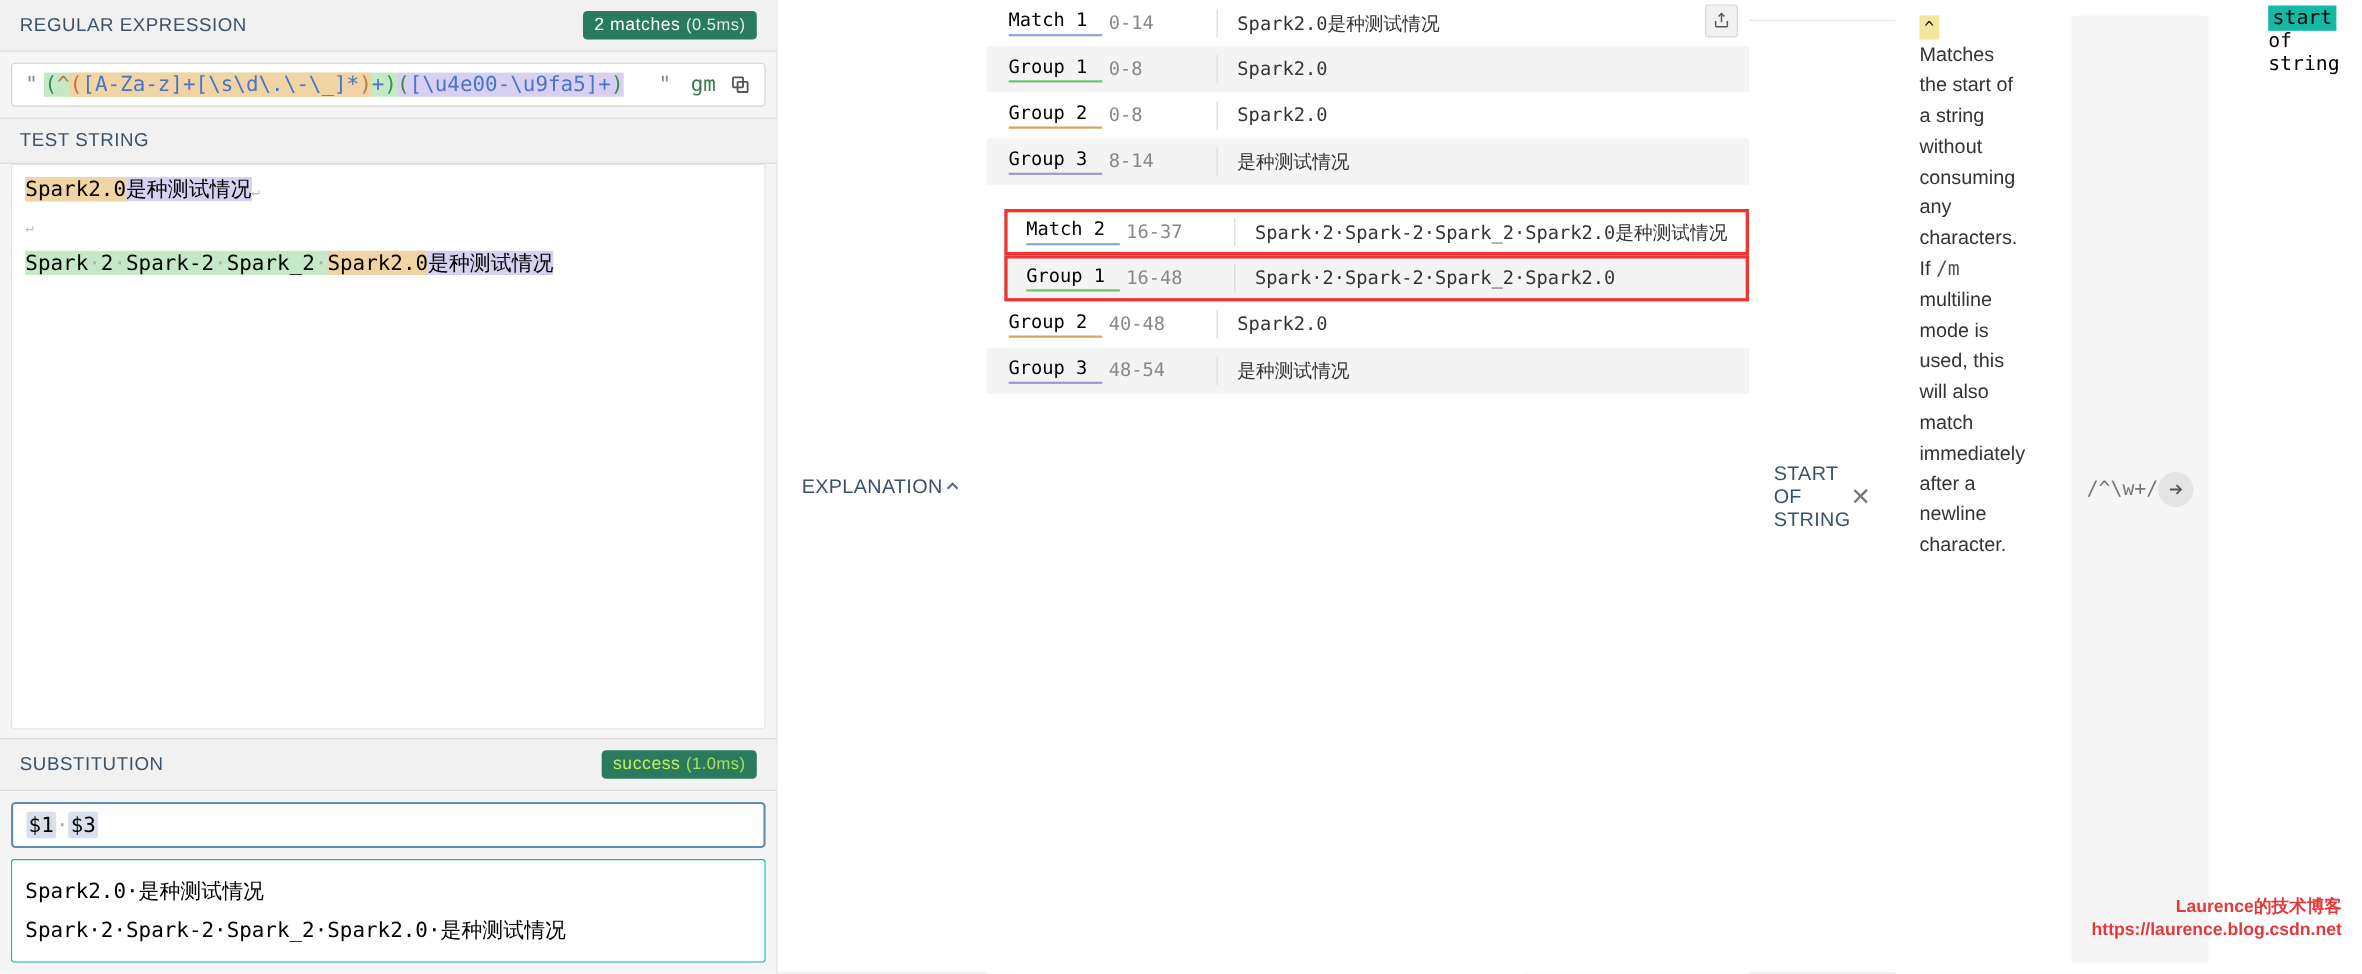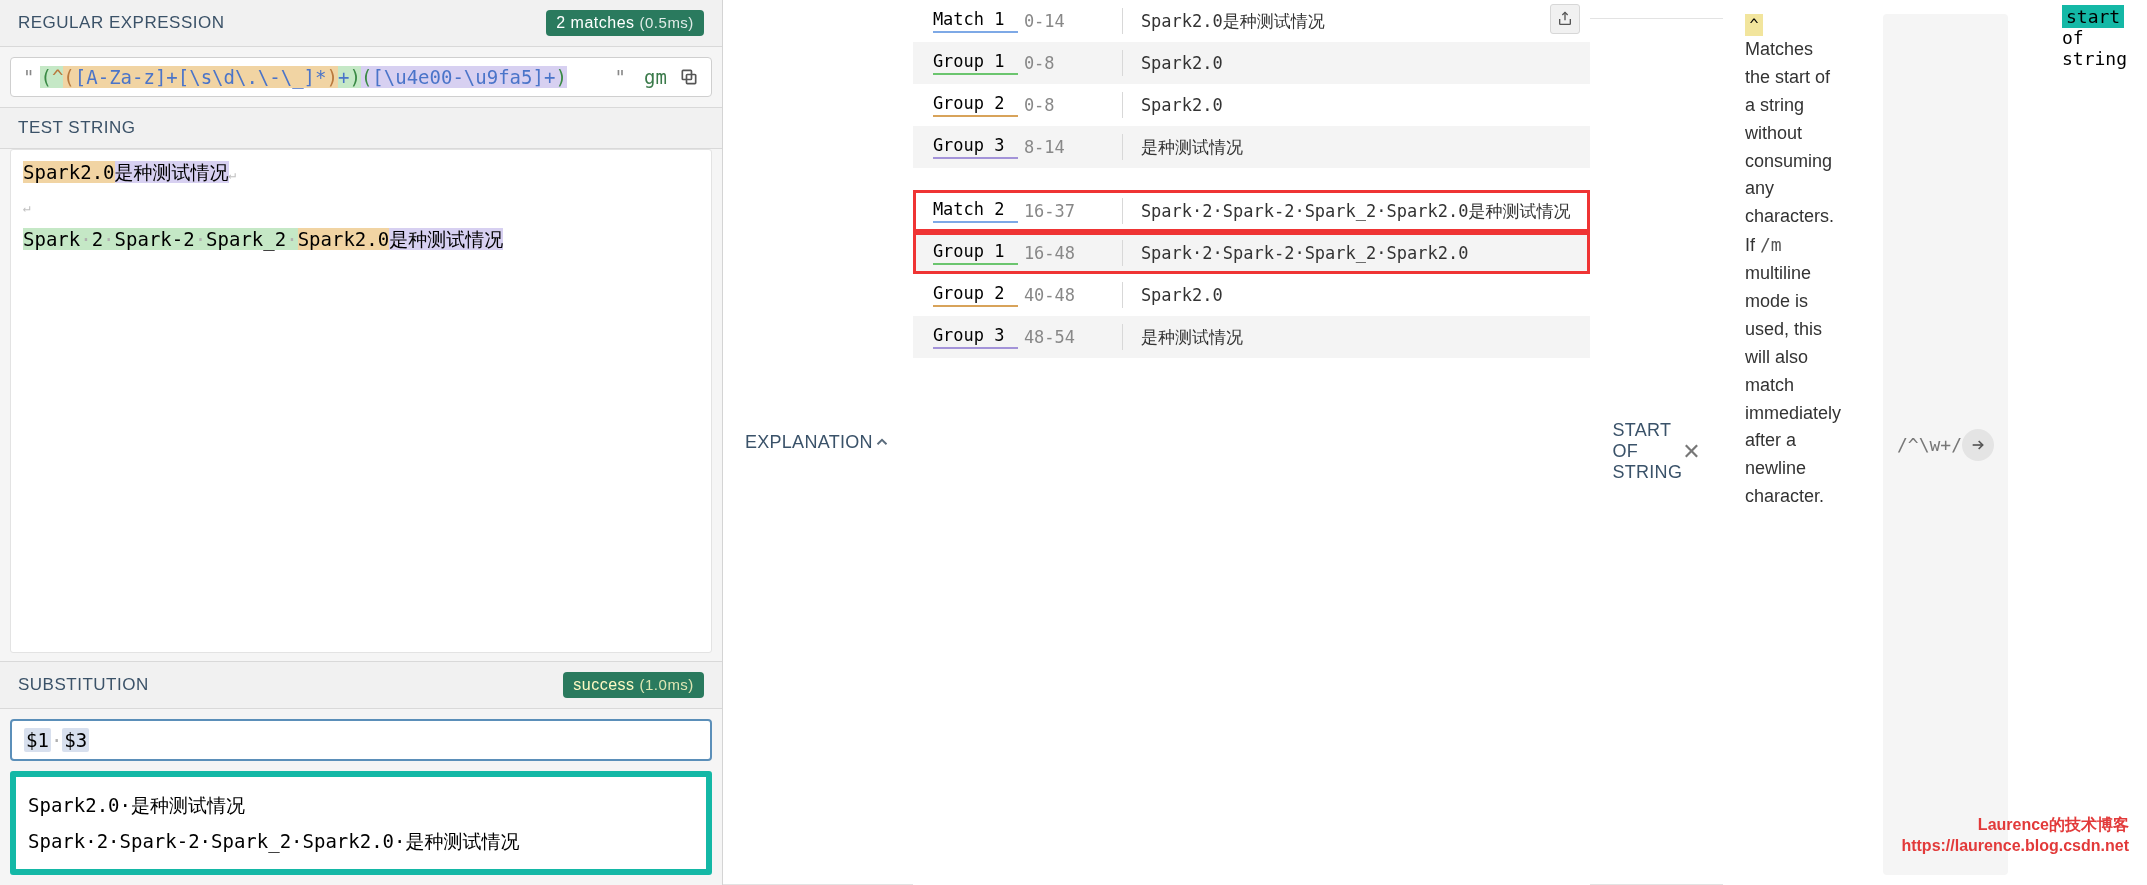--- a/index.html
+++ b/index.html
@@ -19,21 +19,21 @@
   padding: 10px 18px; background: #f1f1f1; border-bottom: 1px solid #d9d9d9;
   border-top: 1px solid #d9d9d9; color: #3b5268; font-size: 17px; font-weight: 400;
   letter-spacing: 0.5px;
 }
 .section-header.first { border-top: none; }
 .badge {
   background: #2a7a5e; color: #fff; padding: 4px 10px; border-radius: 4px;
   font-size: 16px; font-weight: 400; margin-left: 31px;
 }
 .badge-time { opacity: 0.85; font-size: 15px; }
-.badge-success { background: #2a7a5e; color: #fef9c3; padding: 4px 10px; border-radius: 4px; font-size: 16px; }
+.badge-success { background: #2a7a5e; color: #bef264; padding: 4px 10px; border-radius: 4px; font-size: 16px; }
 .regex-input-area {
   display: flex; align-items: center; background: #fff; margin: 10px;
   border: 1px solid #cfcfcf; border-radius: 4px; padding: 8px 12px;
   font-family: "Menlo", "Consolas", monospace; font-size: 19px;
 }
 .regex-delim { color: #888; margin-right: 6px; }
 .regex-content { flex: 1; }
 .regex-flags { color: #3a7a4a; margin: 0 12px; }
 .copy-icon { cursor: pointer; color: #555; }
 .test-string-area {
@@ -45,38 +45,38 @@
 .hl-orange { background: #f1d4a3; }
 .hl-lav { background: #d7d0f1; }
 .ws-dot { color: #b0b0b0; }
 .ret-char { color: #c0c0c0; font-size: 13px; }
 .subst-input {
   background: #fff; margin: 10px; border: 2px solid #5b8fb9; border-radius: 4px;
   padding: 8px 12px; font-family: "Menlo", "Consolas", monospace; font-size: 19px;
 }
 .subst-hl { background: #d8e0ee; padding: 1px 2px; border-radius: 2px; }
 .subst-output {
-  background: #fff; margin: 0 10px 10px 10px; border: 6px solid #14b8a6; border-radius: 3px;
+  background: #fff; margin: 0 10px 10px 10px; border: 1px solid #14b8a6; border-radius: 3px;
   padding: 10px 12px; font-family: "Menlo", "Consolas", monospace; font-size: 19px; line-height: 1.9;
 }
 
 .rp-section-header {
   display: flex; align-items: center; justify-content: space-between;
   padding: 14px 22px; color: #3a5269; font-size: 18px; font-weight: 400;
   border-bottom: 1px solid #e3e3e3; background: #fff; letter-spacing: 0.3px;
 }
 .rp-section-header.mt { border-top: 1px solid #e3e3e3; margin-top: 18px; }
 .chev { font-size: 20px; color: #5a6b7c; cursor: pointer; }
 .match-table { width: 100%; }
 .match-row {
   display: flex; align-items: center; padding: 8px 20px;
   font-family: "Menlo", "Consolas", monospace; font-size: 17px; position: relative;
 }
 .match-row.striped { background: #f4f4f4; align-items: center; }
-.match-row.highlighted { outline: 3px solid #ef3434; outline-offset: -3px; z-index: 1; }
+.match-row.highlighted { outline: 3px solid #ef3434; outline-offset: -3px; z-index: 1; margin-left: 16px; }
 .match-label { width: 85px; padding-bottom: 2px; }
 .match-label.ul-blue { border-bottom: 2px solid #7ea9e6; }
 .match-label.ul-green { border-bottom: 2px solid #6bc56e; }
 .match-label.ul-orange { border-bottom: 2px solid #d8a35a; }
 .match-label.ul-lav { border-bottom: 2px solid #a393d8; }
 .match-range { width: 80px; color: #888; margin-left: 6px; }
 .match-sep { width: 1px; height: 26px; background: #d8d8d8; margin: 0 18px; }
 .match-value { flex: 1; color: #333; white-space: nowrap; overflow: hidden; }
 .share-btn {
   position: absolute; right: 10px; top: 4px; width: 30px; height: 30px;

